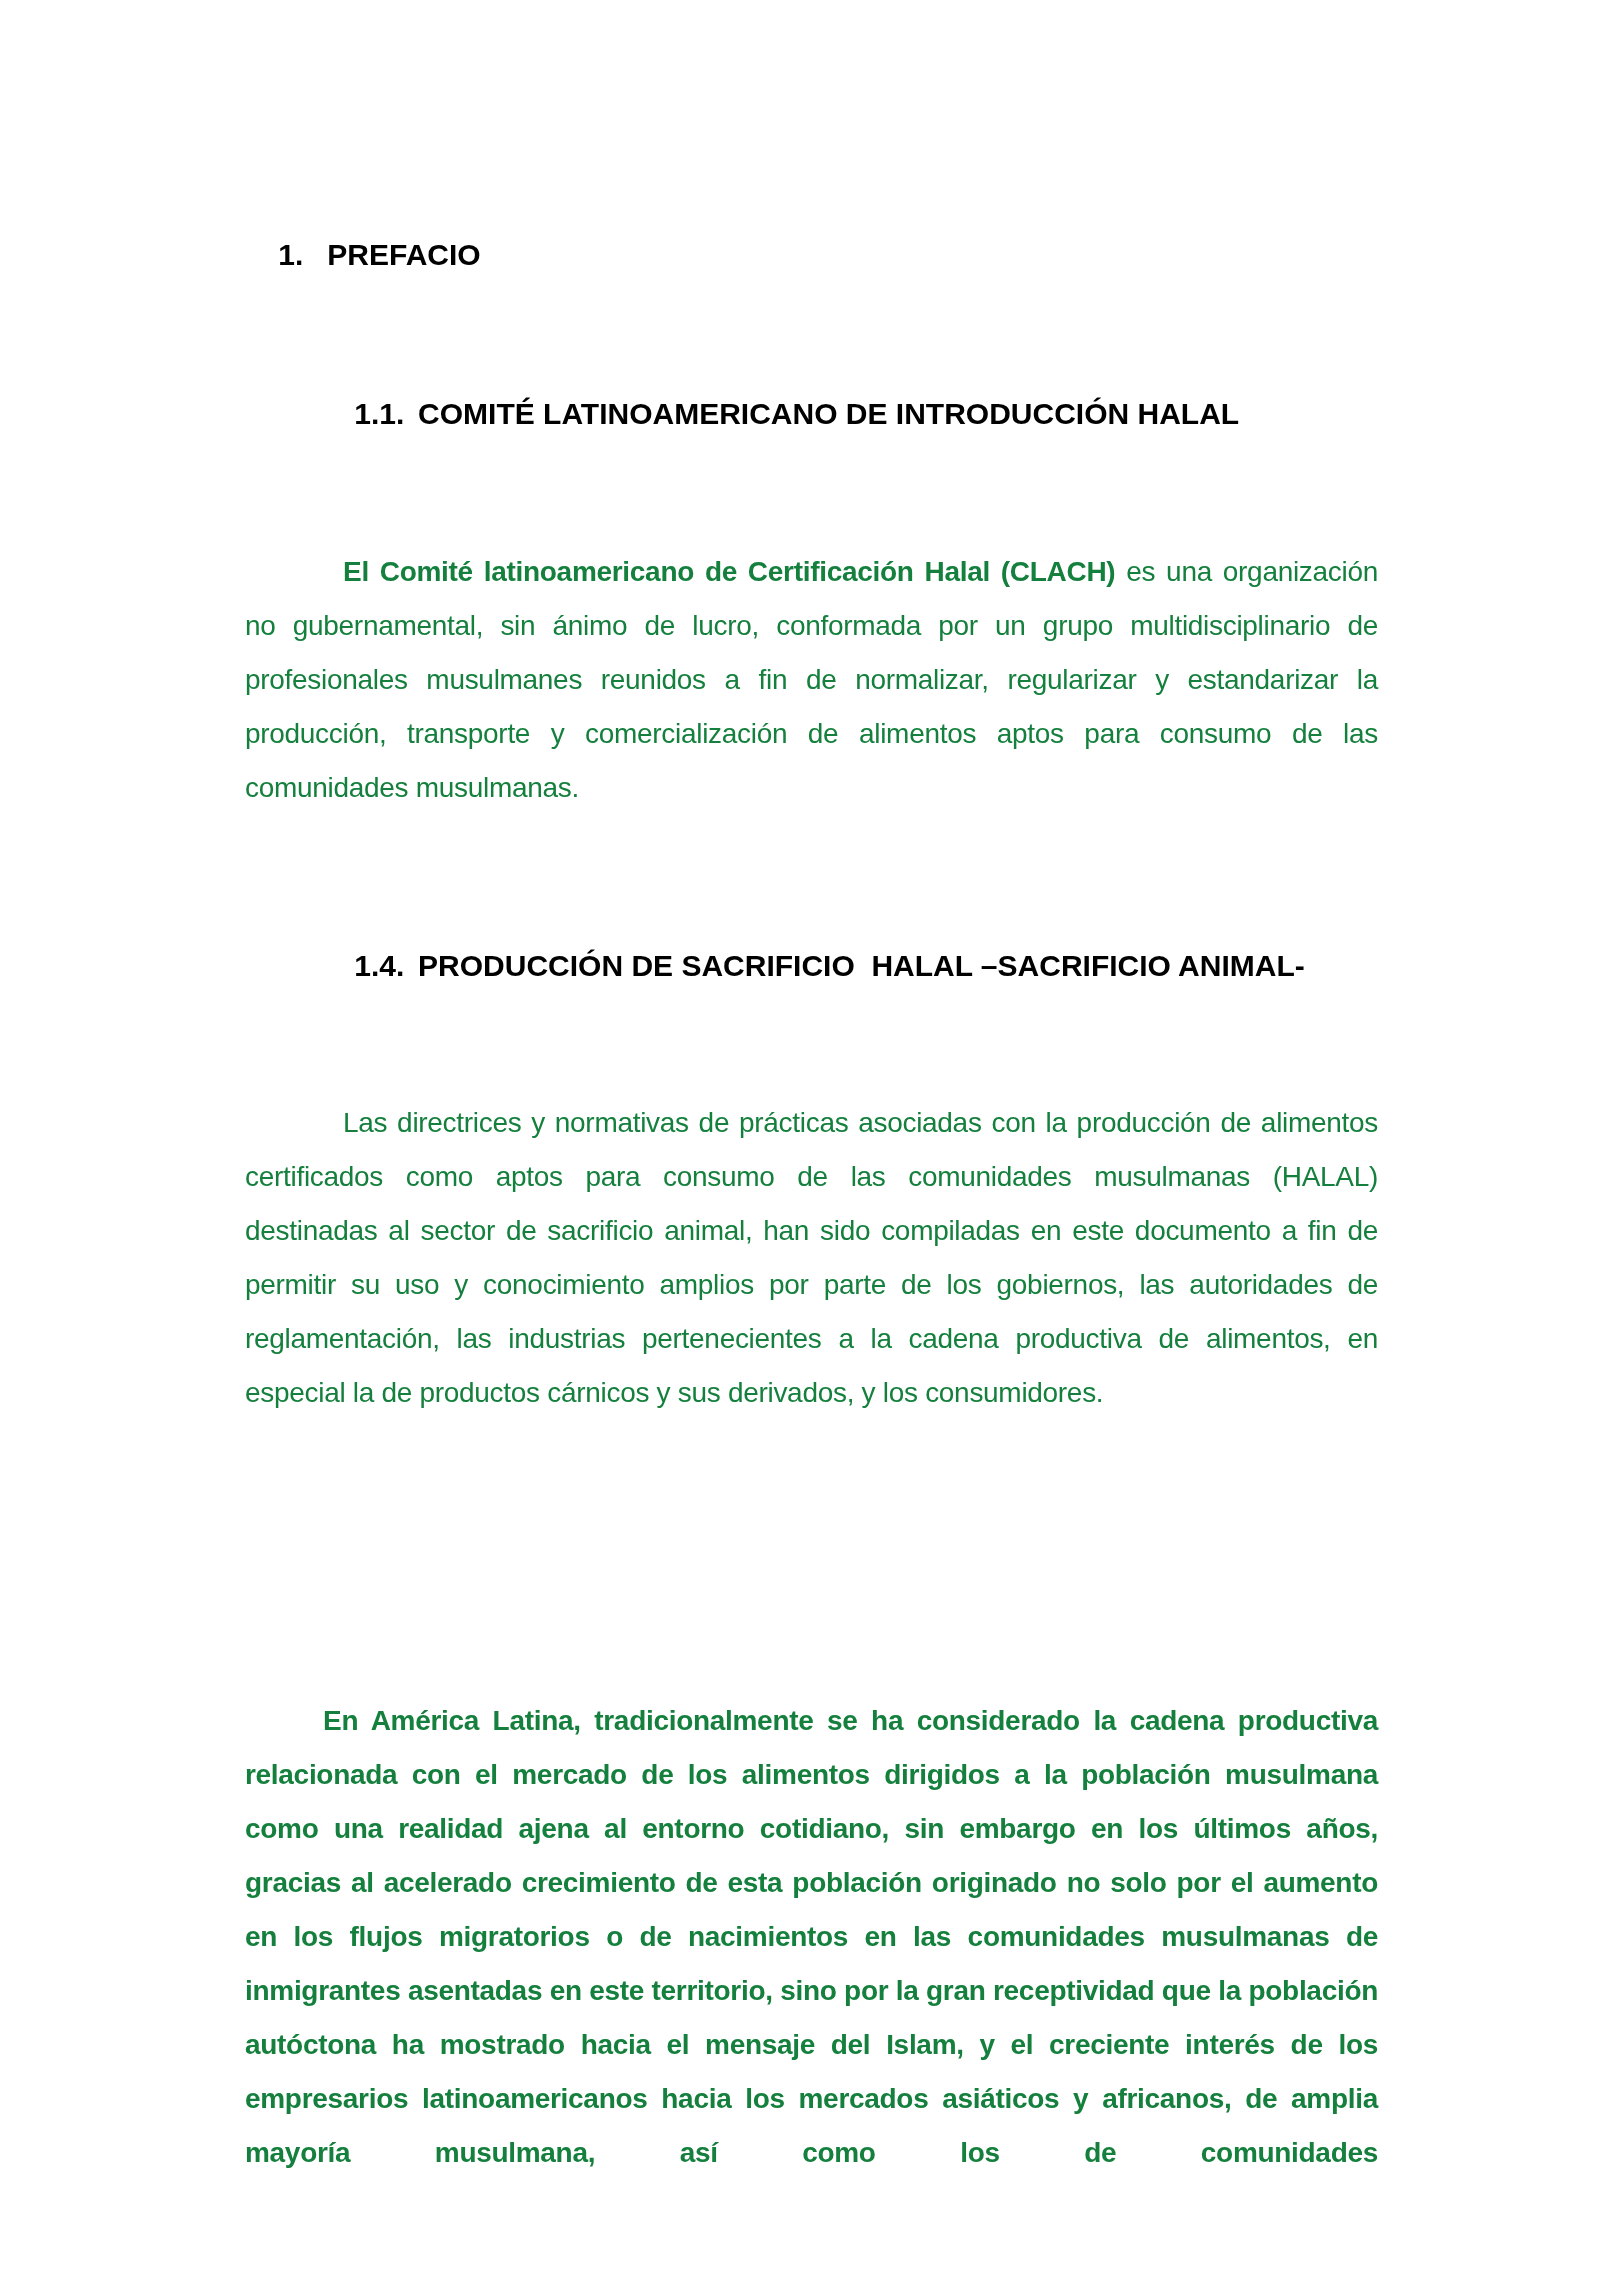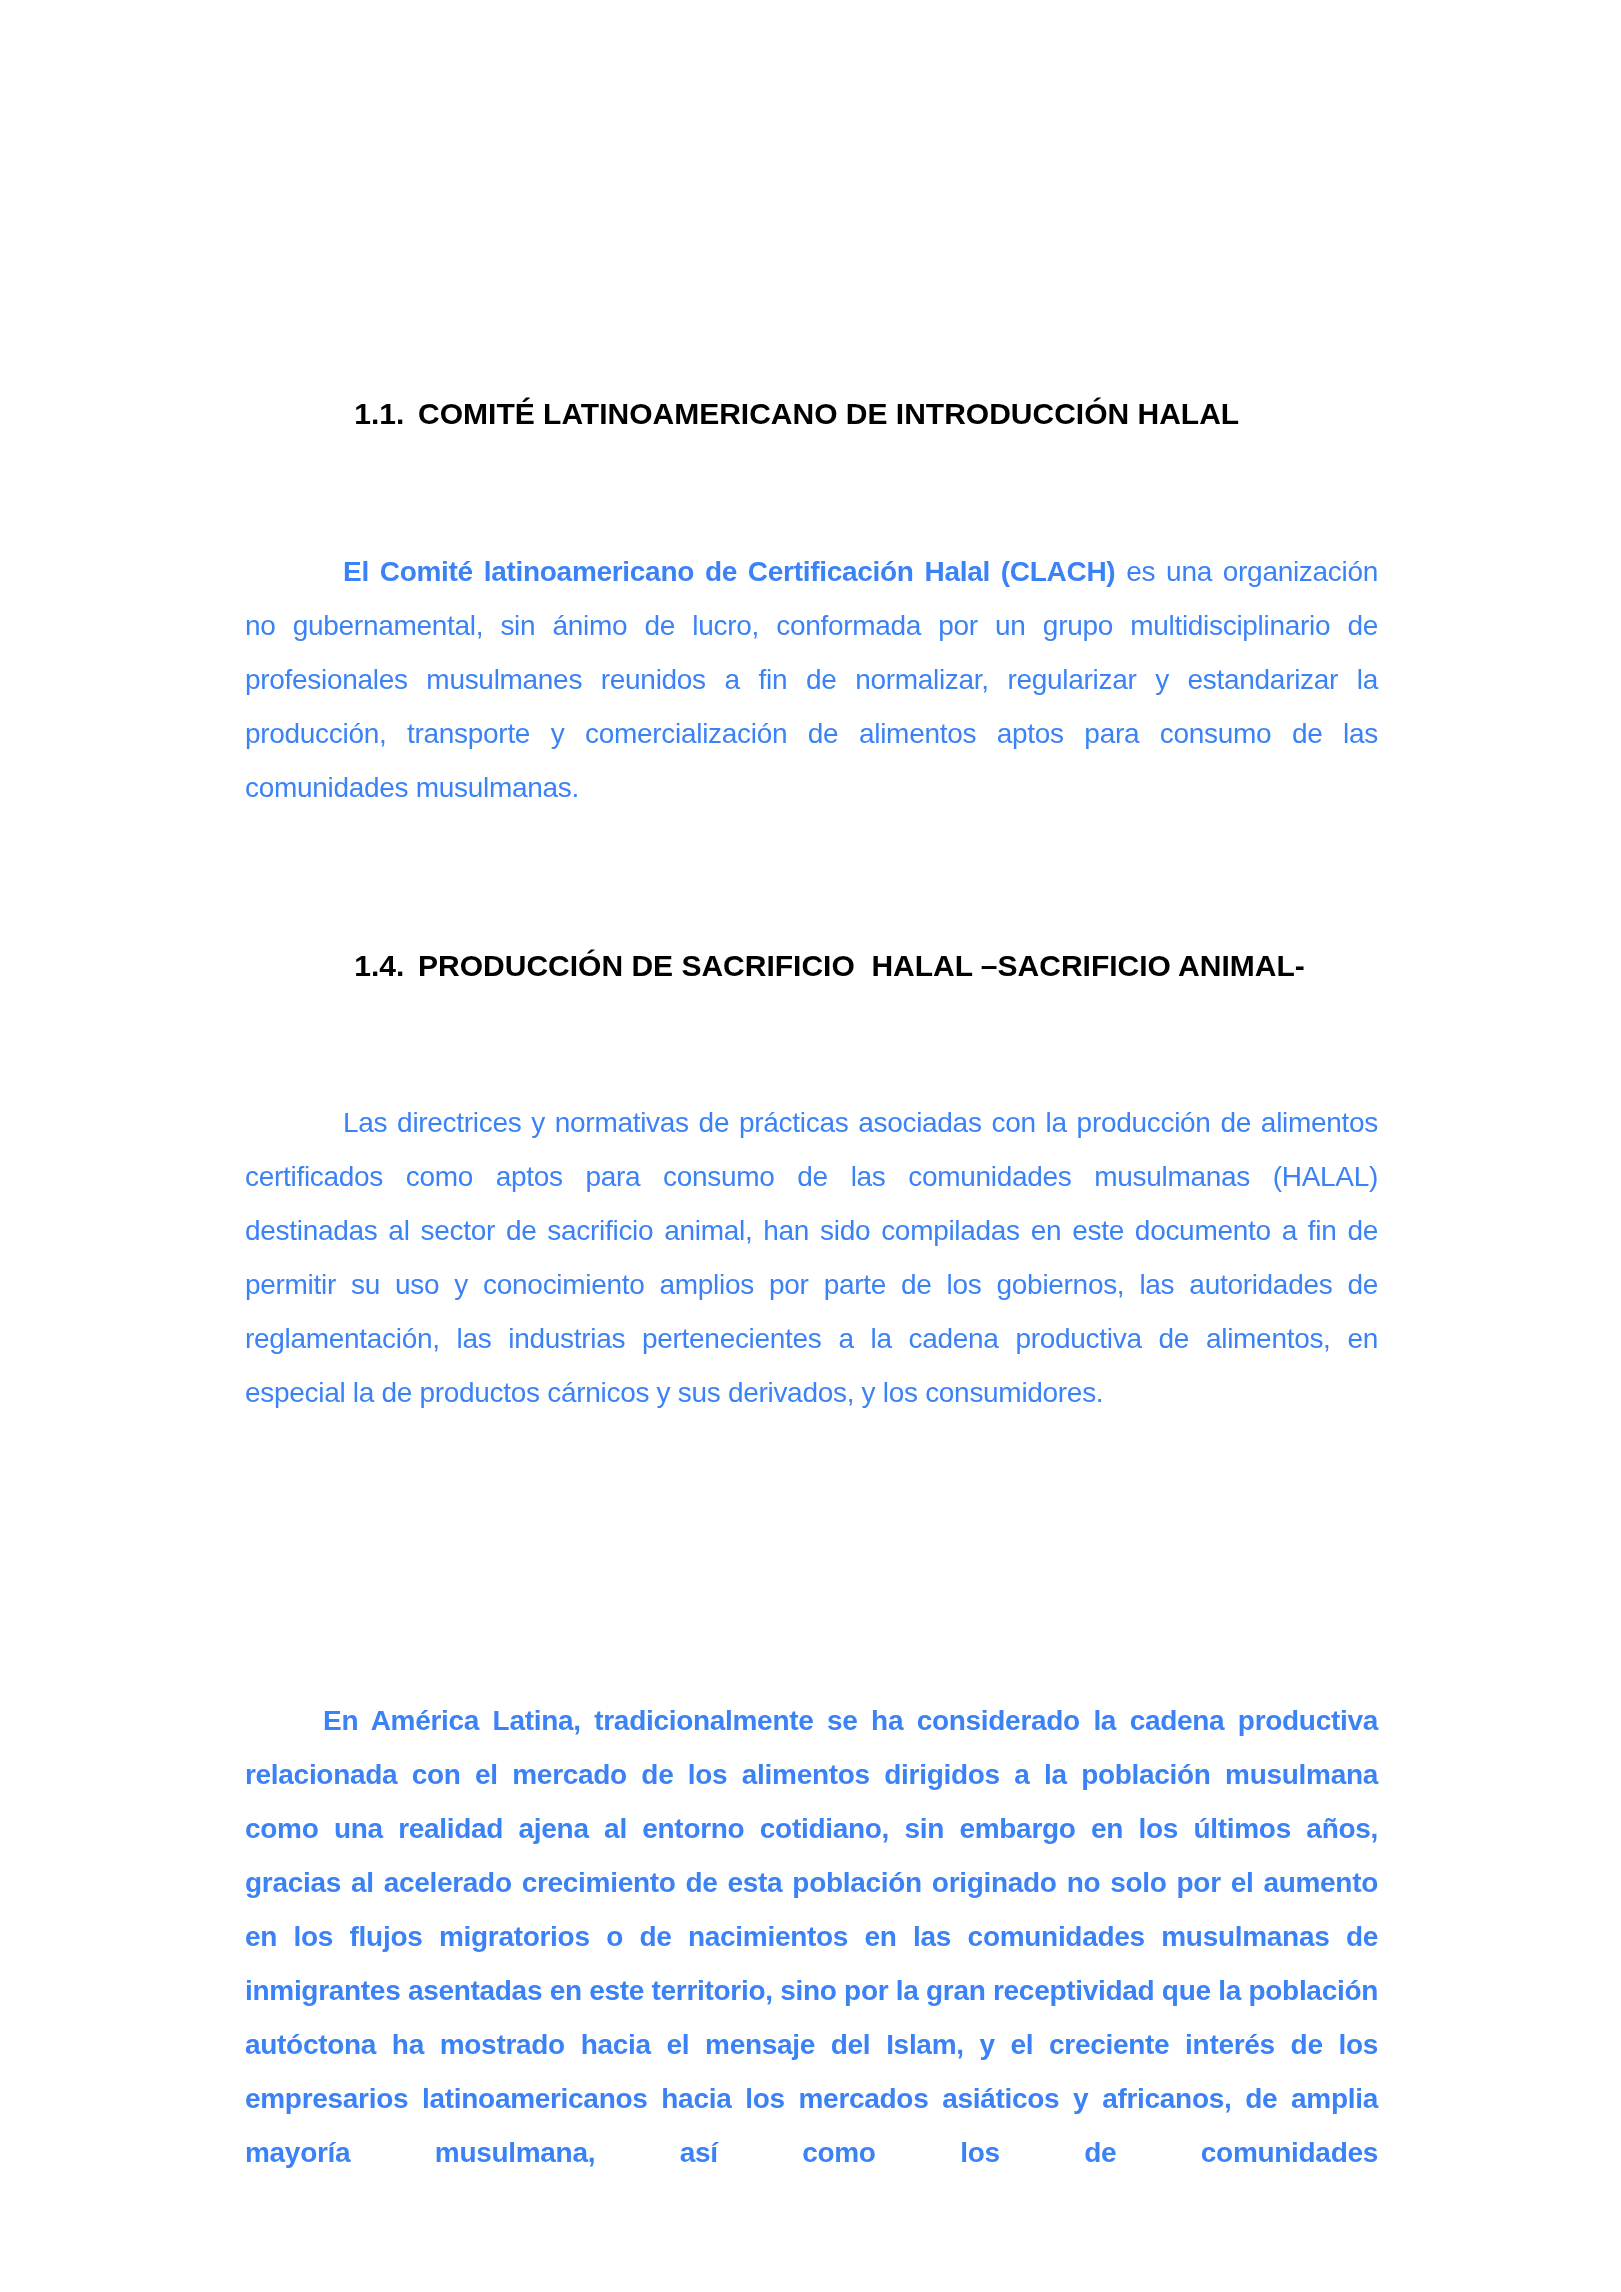--- a/index.html
+++ b/index.html
@@ -37,40 +37,43 @@
   }
   .para {
     position: absolute;
     left: 245px;
     width: 1133px;
     font-size: 28px;
     line-height: 54px;
     letter-spacing: -0.3px;
     text-align: justify;
     hyphens: none;
-    color: #3b82f6;
+    color: #15803d;
   }
   .indent-100 { text-indent: 98px; }
   .indent-80  { text-indent: 78px; font-weight: bold; }
   .justify-last { text-align-last: justify; }
   .bold-lead { font-weight: bold; }
 
   #h-prefacio     { top: 196px;  left: 245px; }
   #h-comite       { top: 355px;  left: 321px; }
   #p-comite       { top: 517px; }
   #h-produccion   { top: 907px;  left: 321px; }
   #p-produccion   { top: 1068px; }
   #h-introduccion { top: 1506px; left: 245px; }
   #p-introduccion { top: 1666px; }
 </style>
 </head>
 <body>
 
 <div class="page">
 
+  <div id="h-prefacio" class="heading h1">
+    <span class="num">1.</span><span class="title">PREFACIO</span>
+  </div>
 
   <div id="h-comite" class="heading h2">
     <span class="num">1.1.</span><span class="title">COMITÉ LATINOAMERICANO DE INTRODUCCIÓN HALAL</span>
   </div>
 
   <p id="p-comite" class="para indent-100"><span class="bold-lead">El Comité latinoamericano de Certificación Halal (CLACH)</span><span> es una organización no gubernamental, sin ánimo de lucro, conformada por un grupo multidisciplinario de profesionales musulmanes reunidos a fin de normalizar, regularizar y estandarizar la producción, transporte y comercialización de alimentos aptos para consumo de las comunidades musulmanas.</span></p>
 
   <div id="h-produccion" class="heading h2">
     <span class="num">1.4.</span><span class="title">PRODUCCIÓN DE SACRIFICIO  HALAL –SACRIFICIO ANIMAL-</span>
   </div>

